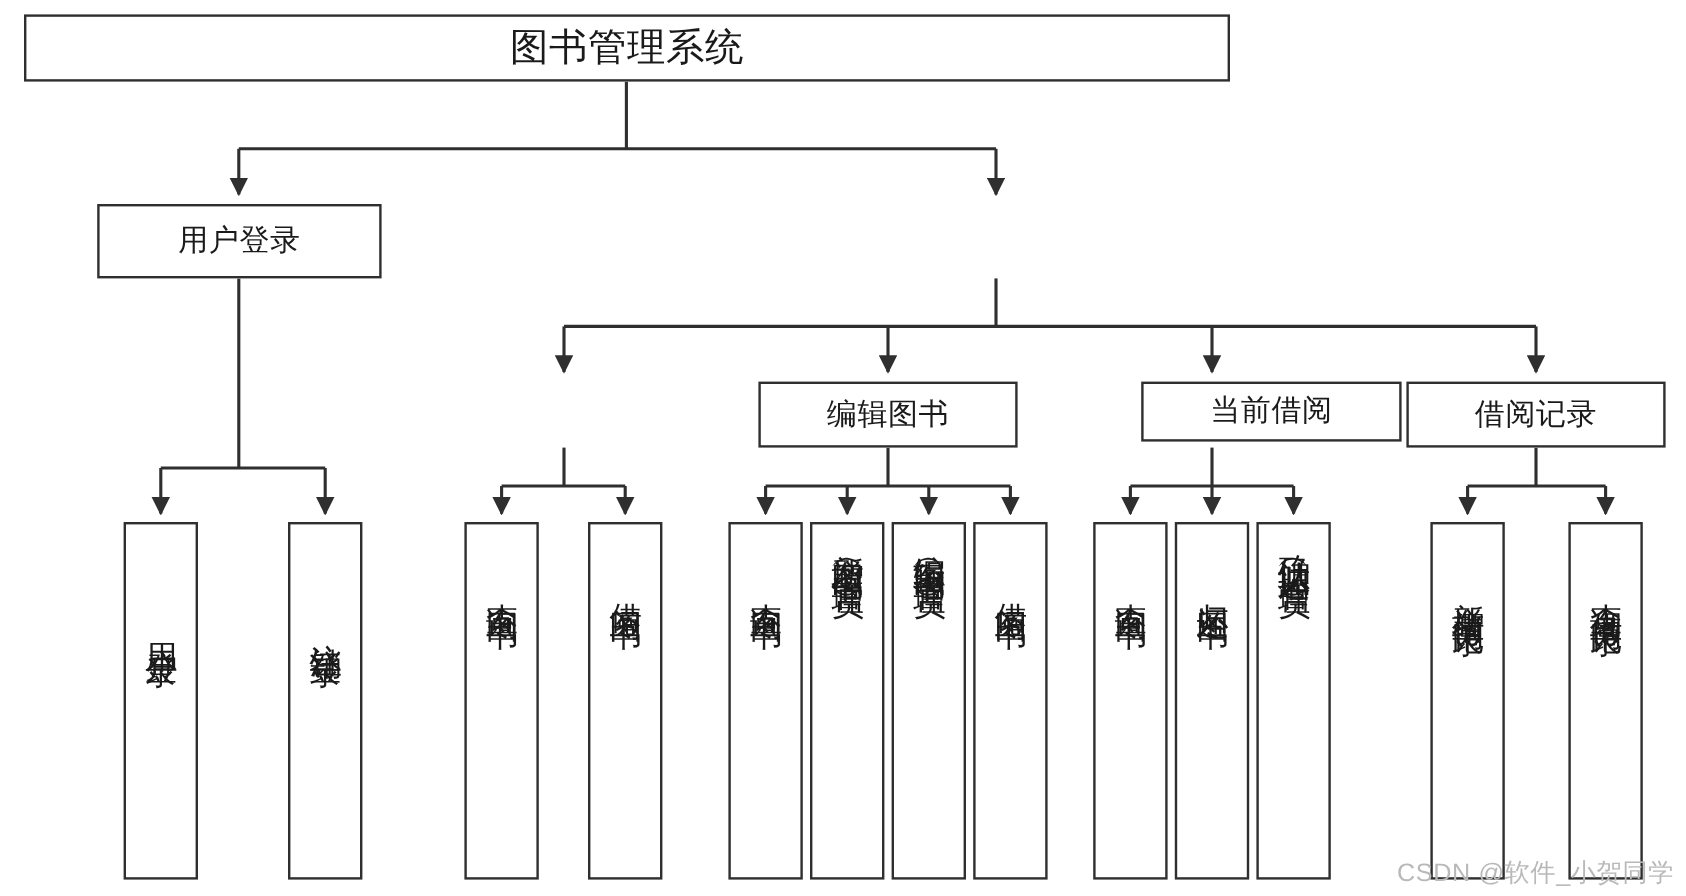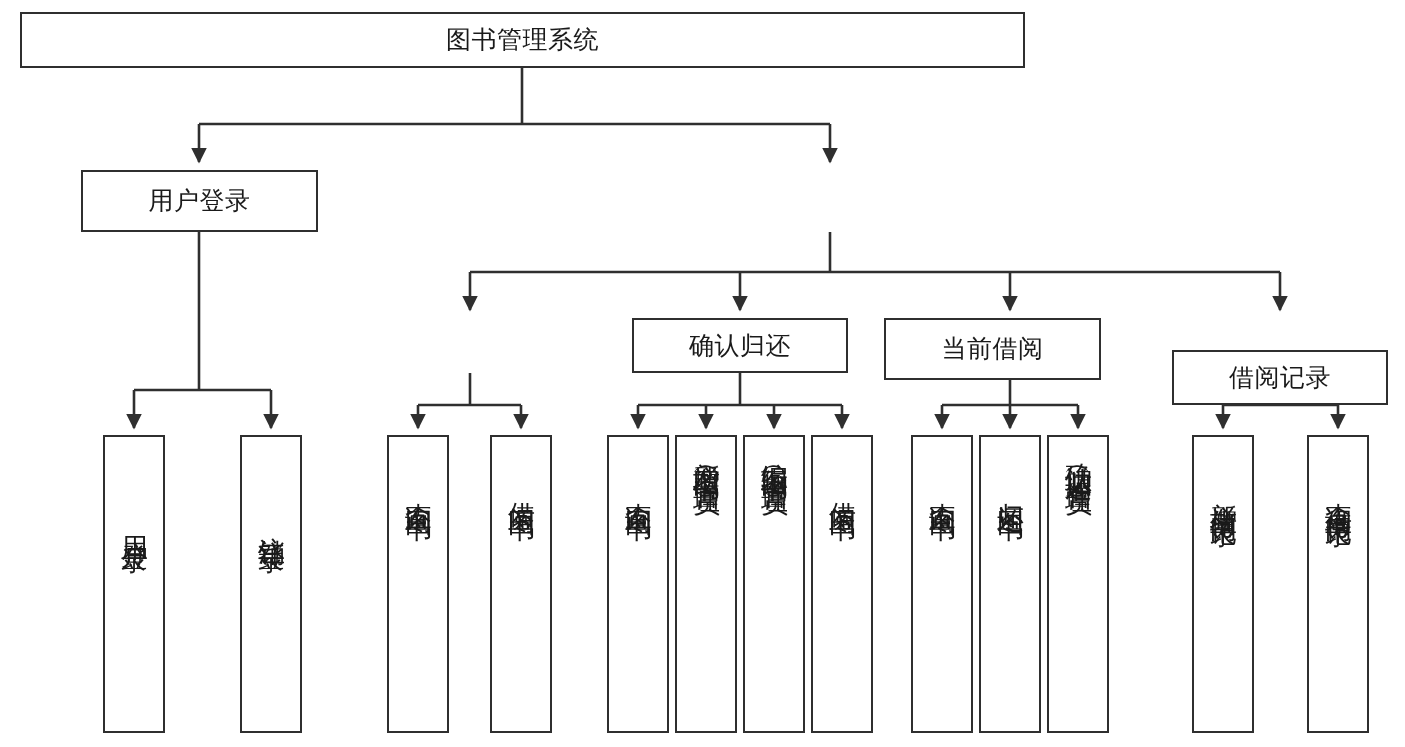--- a/index.html
+++ b/index.html
@@ -41,21 +41,21 @@
     text-align: center;
     line-height: 1.18;
     white-space: nowrap;
   }
   
   .node.horizontal .node-label {
     font-size: 25px;
     letter-spacing: 0.5px;
   }
   .node.root .node-label {
-    font-size: 25px;
+    font-size: 32px;
   }
   
   .node.vertical {
     align-items: flex-start;
     padding-top: 0;
   }
   .node.vertical .node-label {
     writing-mode: vertical-rl;
     text-orientation: upright;
     font-size: 27px;
@@ -144,28 +144,28 @@
     <span class="node-label">图书管理系统</span>
   </div>
 
   <div class="node horizontal" style="left:81px; top:170px; width:237px; height:62px;">
     <span class="node-label">用户登录</span>
   </div>
 
 
 
   <div class="node horizontal" style="left:632px; top:318px; width:216px; height:55px;">
-    <span class="node-label">确认归还</span>
-  </div>
-
-  <div class="node horizontal" style="left:884px; top:318px; width:217px; height:62px;">
+    <span class="node-label">编辑图书</span>
+  </div>
+
+  <div class="node horizontal" style="left:951px; top:318px; width:217px; height:50px;">
     <span class="node-label">当前借阅</span>
   </div>
 
-  <div class="node horizontal" style="left:1172px; top:318px; width:216px; height:55px;margin-top:32px;">
+  <div class="node horizontal" style="left:1172px; top:318px; width:216px; height:55px;">
     <span class="node-label">借阅记录</span>
   </div>
 
   <div class="node vertical align-mid" style="left:103px; top:435px; width:62px; height:298px;">
     <span class="node-label">用户登录</span>
   </div>
   <div class="node vertical align-mid" style="left:240px; top:435px; width:62px; height:298px;">
     <span class="node-label">注销登录</span>
   </div>
 
@@ -199,14 +199,15 @@
     <span class="node-label">确认归还（管理员）</span>
   </div>
 
   <div class="node vertical align-upper" style="left:1192px; top:435px; width:62px; height:298px;">
     <span class="node-label">新增借阅记录</span>
   </div>
   <div class="node vertical align-upper" style="left:1307px; top:435px; width:62px; height:298px;">
     <span class="node-label">查询借阅记录</span>
   </div>
 
+  <div id="watermark">CSDN @软件_小贺同学</div>
 
 </div>
 
 </body></html>

